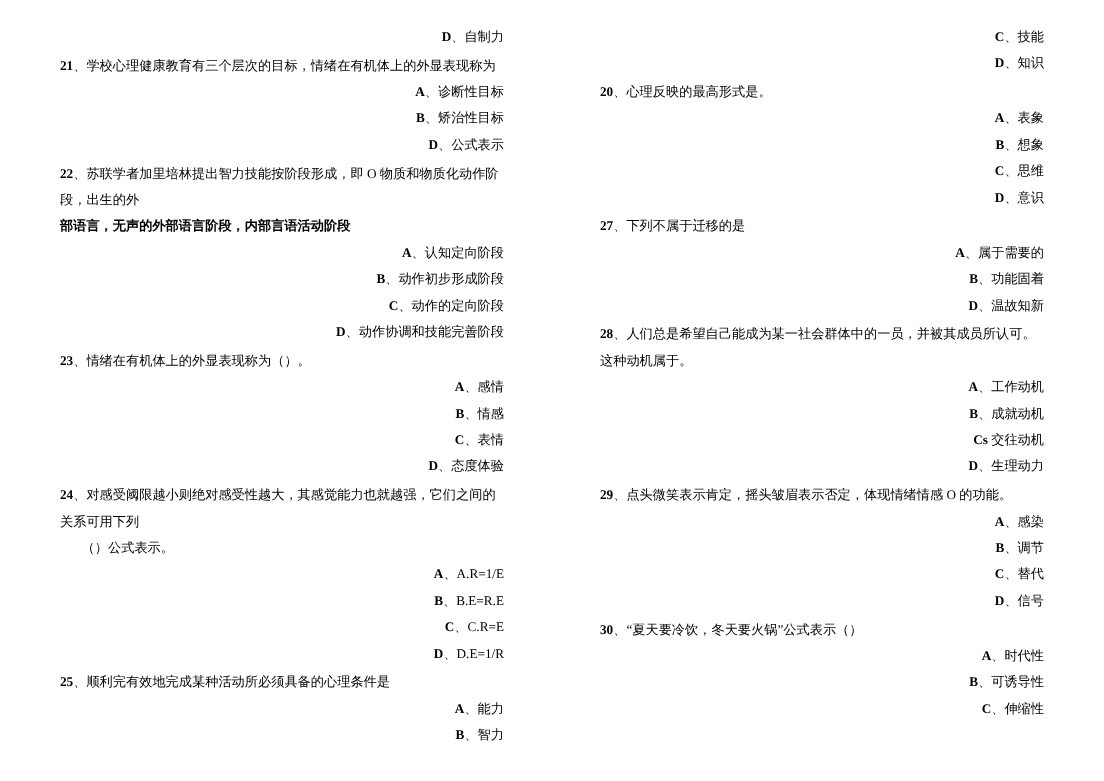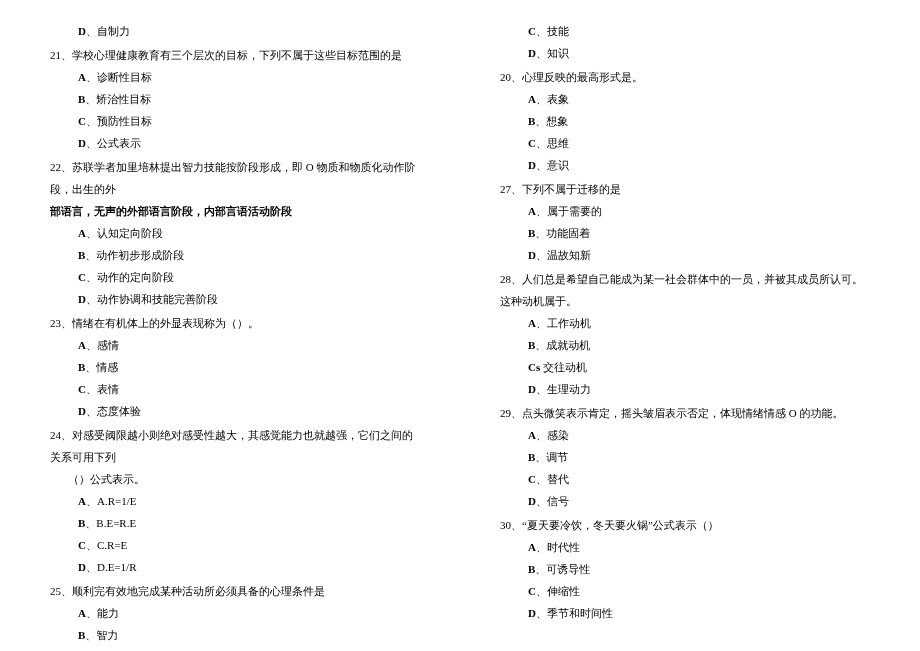--- a/index.html
+++ b/index.html
@@ -15,25 +15,26 @@
       gap: 80px;
     }
     .column {
       flex: 1;
       line-height: 2.0;
     }
     .question-line {
       margin-top: 2px;
     }
     .question-line .qnum {
-      font-weight: normal;
+      font-weight: bold;
     }
     .option-line {
       padding-left: 28px;
       margin-top: 0;
+      text-align: right;
     }
     .option-letter {
       font-weight: bold;
     }
     .continuation {
       padding-left: 0;
       font-weight: bold;
     }
     .indent-q {
       padding-left: 18px;
@@ -41,25 +42,24 @@
   </style>
 </head>
 <body>
 
 <div class="column">
   <div class="option-line">
     <span class="option-letter">D</span>、<span>自制力</span>
   </div>
 
   <div class="question-line">
-    <span class="qnum">21</span><span>、学校心理健康教育有三个层次的目标，下列不属于这些目标范围的是</span>
+    <span class="qnum">21</span><span>、学校心理健康教育有三个层次的目标，情绪在有机体上的外显表现称为</span>
   </div>
   <div class="option-line"><span class="option-letter">A</span>、<span>诊断性目标</span></div>
   <div class="option-line"><span class="option-letter">B</span>、<span>矫治性目标</span></div>
-  <div class="option-line"><span class="option-letter">C</span>、<span>预防性目标</span></div>
   <div class="option-line"><span class="option-letter">D</span>、<span>公式表示</span></div>
 
   <div class="question-line">
     <span class="qnum">22</span><span>、苏联学者加里培林提出智力技能按阶段形成，即 O 物质和物质化动作阶段，出生的外</span>
   </div>
   <div class="continuation"><span>部语言，无声的外部语言阶段，内部言语活动阶段</span></div>
   <div class="option-line"><span class="option-letter">A</span>、<span>认知定向阶段</span></div>
   <div class="option-line"><span class="option-letter">B</span>、<span>动作初步形成阶段</span></div>
   <div class="option-line"><span class="option-letter">C</span>、<span>动作的定向阶段</span></div>
   <div class="option-line"><span class="option-letter">D</span>、<span>动作协调和技能完善阶段</span></div>
@@ -122,14 +122,13 @@
   <div class="option-line"><span class="option-letter">B</span>、<span>调节</span></div>
   <div class="option-line"><span class="option-letter">C</span>、<span>替代</span></div>
   <div class="option-line"><span class="option-letter">D</span>、<span>信号</span></div>
 
   <div class="question-line">
     <span class="qnum">30</span><span>、“夏天要冷饮，冬天要火锅”公式表示（）</span>
   </div>
   <div class="option-line"><span class="option-letter">A</span>、<span>时代性</span></div>
   <div class="option-line"><span class="option-letter">B</span>、<span>可诱导性</span></div>
   <div class="option-line"><span class="option-letter">C</span>、<span>伸缩性</span></div>
-  <div class="option-line"><span class="option-letter">D</span>、<span>季节和时间性</span></div>
 </div>
 
 </body></html>

